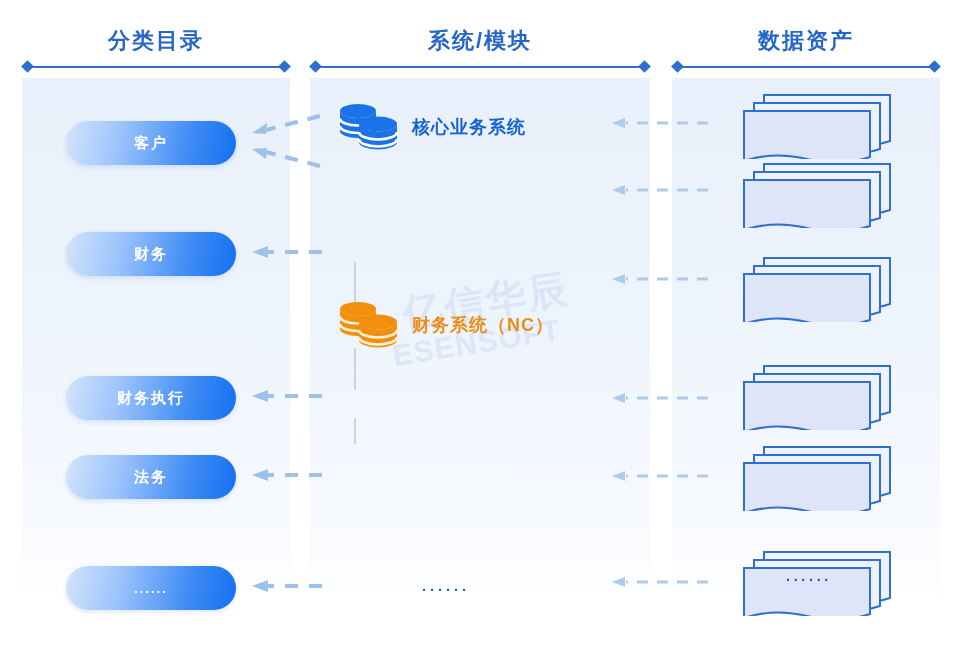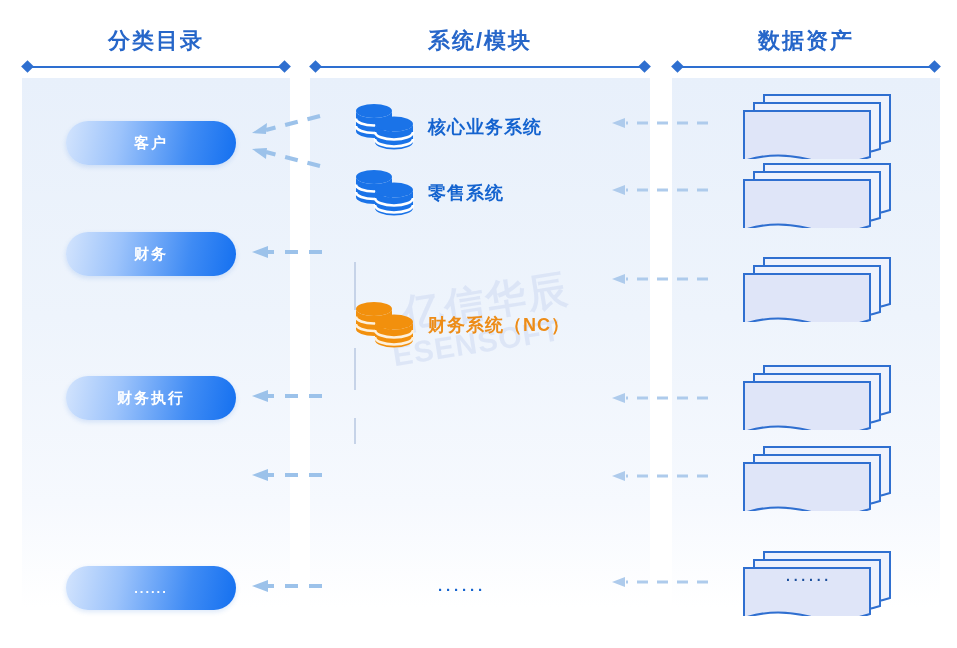--- a/index.html
+++ b/index.html
@@ -41,21 +41,21 @@
   .pill{
     position:absolute;left:66px;width:170px;height:44px;border-radius:22px;
     background:linear-gradient(100deg,#d3e4fd 0%,#9cc3fb 32%,#3f8bf4 72%,#1470f0 100%);
     color:#ffffff;font-size:15px;font-weight:bold;letter-spacing:2px;
     display:flex;align-items:center;justify-content:center;
     box-shadow:0 2px 5px rgba(40,110,220,.16);
   }
   .pill.dots{font-size:13px;letter-spacing:2px;}
 
   
-  .mrow{position:absolute;left:326px;width:340px;height:52px;}
+  .mrow{position:absolute;left:310px;width:340px;height:52px;}
   .mlabel{
     position:absolute;left:102px;top:50%;transform:translateY(-50%);
     font-size:18px;font-weight:bold;color:#1463cf;letter-spacing:1px;white-space:nowrap;
   }
   .mlabel.dots{font-size:15px;letter-spacing:3px;left:112px;color:#1463cf;}
   .micon{position:absolute;left:28px;top:50%;transform:translateY(-50%);}
 
   
   .dbstack{position:relative;width:62px;height:50px;}
   .dbstack svg{display:block;}
@@ -121,20 +121,23 @@
   </div>
 
   <div class="pill" style="top:121px">
     <span>客户</span>
   </div>
   <div class="pill" style="top:232px">
     <span>财务</span>
   </div>
   <div class="pill" style="top:376px">
     <span>财务执行</span>
+  </div>
+  <div class="pill" style="top:455px">
+    <span>法务</span>
   </div>
   <div class="pill dots" style="top:566px">
     <span>......</span>
   </div>
 
   <div class="vconn" style="top:262px;height:48px"></div>
   <div class="vconn" style="top:348px;height:42px"></div>
   <div class="vconn" style="top:418px;height:26px"></div>
 
   <div class="mrow" style="top:101px">
@@ -152,41 +155,20 @@
             <path d="M21 22 v18 a19 7.5 0 0 0 38 0 V22 a19 7.5 0 0 1 -38 0 z"></path>
           </g>
           <path d="M21 30 a19 7.5 0 0 0 38 0" fill="none" stroke="#ffffff" stroke-width="2.6"></path>
           <path d="M21 37 a19 7.5 0 0 0 38 0" fill="none" stroke="#ffffff" stroke-width="2.6"></path>
         </svg>
       </div>
     </div>
     <div class="mlabel">核心业务系统</div>
   </div>
 
-  <div class="mrow" style="top:167px">
-    <div class="micon">
-      <div class="dbstack">
-        <svg width="62" height="50" viewBox="0 0 62 50">
-          <g fill="#1a73e8">
-            <ellipse cx="20" cy="9" rx="18" ry="7"></ellipse>
-            <path d="M2 9 v20 a18 7 0 0 0 36 0 V9 a18 7 0 0 1 -36 0 z"></path>
-          </g>
-          <path d="M2 16.5 a18 7 0 0 0 36 0" fill="none" stroke="#ffffff" stroke-width="2.6"></path>
-          <path d="M2 24 a18 7 0 0 0 36 0" fill="none" stroke="#ffffff" stroke-width="2.6"></path>
-          <g fill="#1a73e8">
-            <ellipse cx="40" cy="22" rx="19" ry="7.5"></ellipse>
-            <path d="M21 22 v18 a19 7.5 0 0 0 38 0 V22 a19 7.5 0 0 1 -38 0 z"></path>
-          </g>
-          <path d="M21 30 a19 7.5 0 0 0 38 0" fill="none" stroke="#ffffff" stroke-width="2.6"></path>
-          <path d="M21 37 a19 7.5 0 0 0 38 0" fill="none" stroke="#ffffff" stroke-width="2.6"></path>
-        </svg>
-      </div>
-    </div>
-    <div class="mlabel">零售系统</div>
-  </div>
 
 
   <div class="mrow" style="top:299px">
     <div class="micon">
       <div class="dbstack">
         <svg width="62" height="50" viewBox="0 0 62 50">
           <g fill="#f2900d">
             <ellipse cx="20" cy="9" rx="18" ry="7"></ellipse>
             <path d="M2 9 v20 a18 7 0 0 0 36 0 V9 a18 7 0 0 1 -36 0 z"></path>
           </g>

